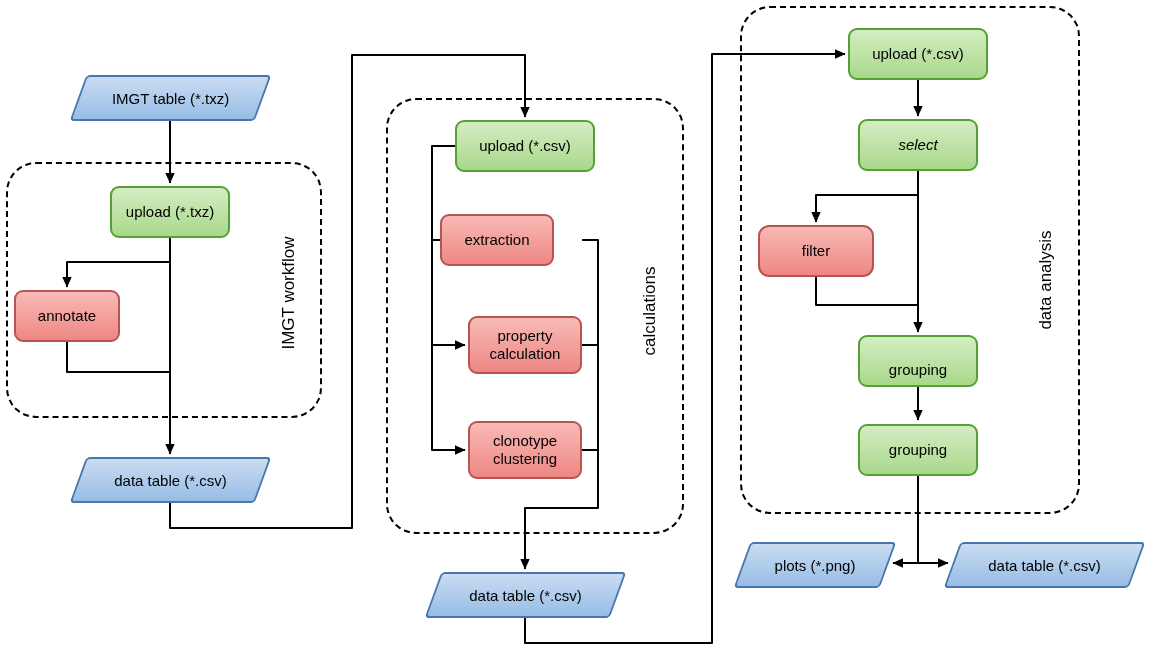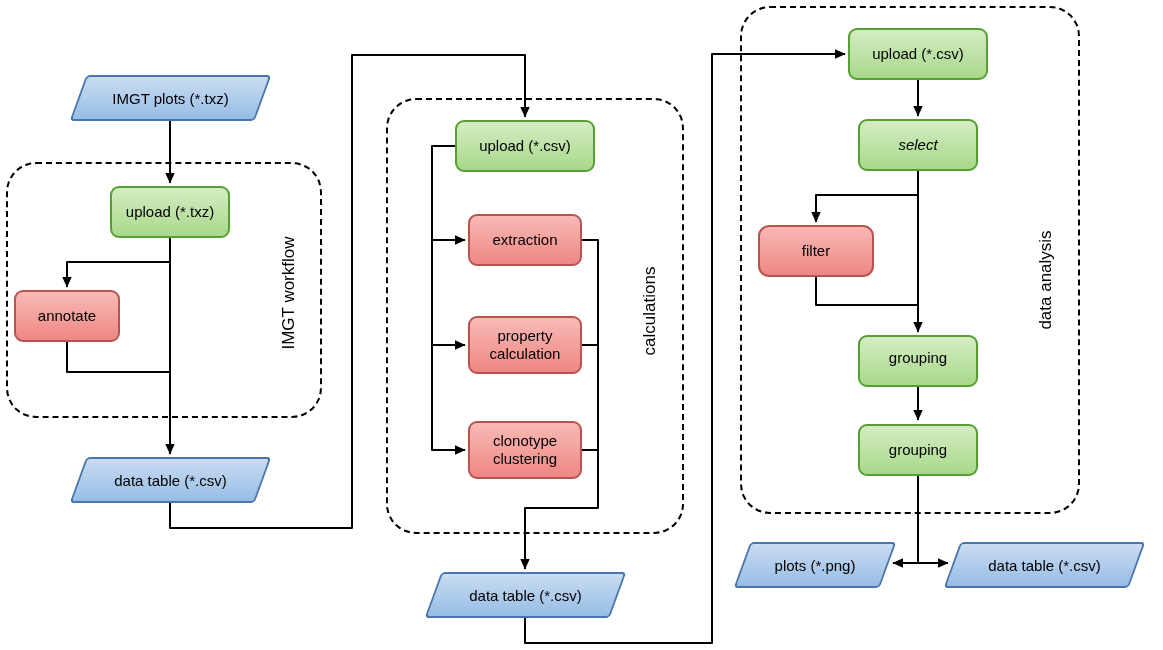--- a/index.html
+++ b/index.html
@@ -49,21 +49,21 @@
     z-index: 4;
     display: flex;
     align-items: center;
     justify-content: center;
     text-align: center;
     border-radius: 9px;
     border: 2px solid #000;
     font-size: 15px;
     line-height: 1.2;
     box-sizing: border-box;
-    padding: 18px 6px;
+    padding: 6px 6px;
   }
   .node.green {
     background: linear-gradient(var(--green-top, #d4edc3), var(--green-fill, #a8d88a));
     border-color: var(--green-stroke, #569f35);
   }
   .node.red {
     background: linear-gradient(var(--red-top, #f8bab6), var(--red-fill, #ee8783));
     border-color: var(--red-stroke, #b85450);
   }
   .pgram {
@@ -131,41 +131,41 @@
     <path class="wire" d="M918 171 L918 332" marker-end="url(#arrow)"></path>
     <path class="wire" d="M918 195 L816 195 L816 222" marker-end="url(#arrow)"></path>
     <path class="wire" d="M816 277 L816 305 L918 305"></path>
     <path class="wire" d="M918 387 L918 420" marker-end="url(#arrow)"></path>
     <path class="wire" d="M918 476 L918 563 L893 563" marker-end="url(#arrow)"></path>
     <path class="wire" d="M918 563 L948 563" marker-end="url(#arrow)"></path>
   </svg>
 
   <div class="pgram" style="left:78px; top:75px; width:185px; height:46px;">
     <div class="shape"></div>
-    <span class="label">IMGT plots (*.txz)</span>
+    <span class="label">IMGT table (*.txz)</span>
   </div>
 
   <div class="node green" style="left:110px; top:186px; width:120px; height:52px;">
     <span>upload (*.txz)</span>
   </div>
 
   <div class="node red" style="left:14px; top:290px; width:106px; height:52px;">
     <span>annotate</span>
   </div>
 
   <div class="pgram" style="left:78px; top:457px; width:185px; height:46px;">
     <div class="shape"></div>
     <span class="label">data table (*.csv)</span>
   </div>
 
   <div class="node green" style="left:455px; top:120px; width:140px; height:52px;">
     <span>upload (*.csv)</span>
   </div>
 
-  <div class="node red" style="left:468px; top:214px; width:114px; height:52px;align-items:center;">
+  <div class="node red" style="left:440px; top:214px; width:114px; height:52px;align-items:center;">
     <span>extraction</span>
   </div>
 
   <div class="node red" style="left:468px; top:316px; width:114px; height:58px;">
     <span>property calculation</span>
   </div>
 
   <div class="node red" style="left:468px; top:421px; width:114px; height:58px;">
     <span>clonotype clustering</span>
   </div>

